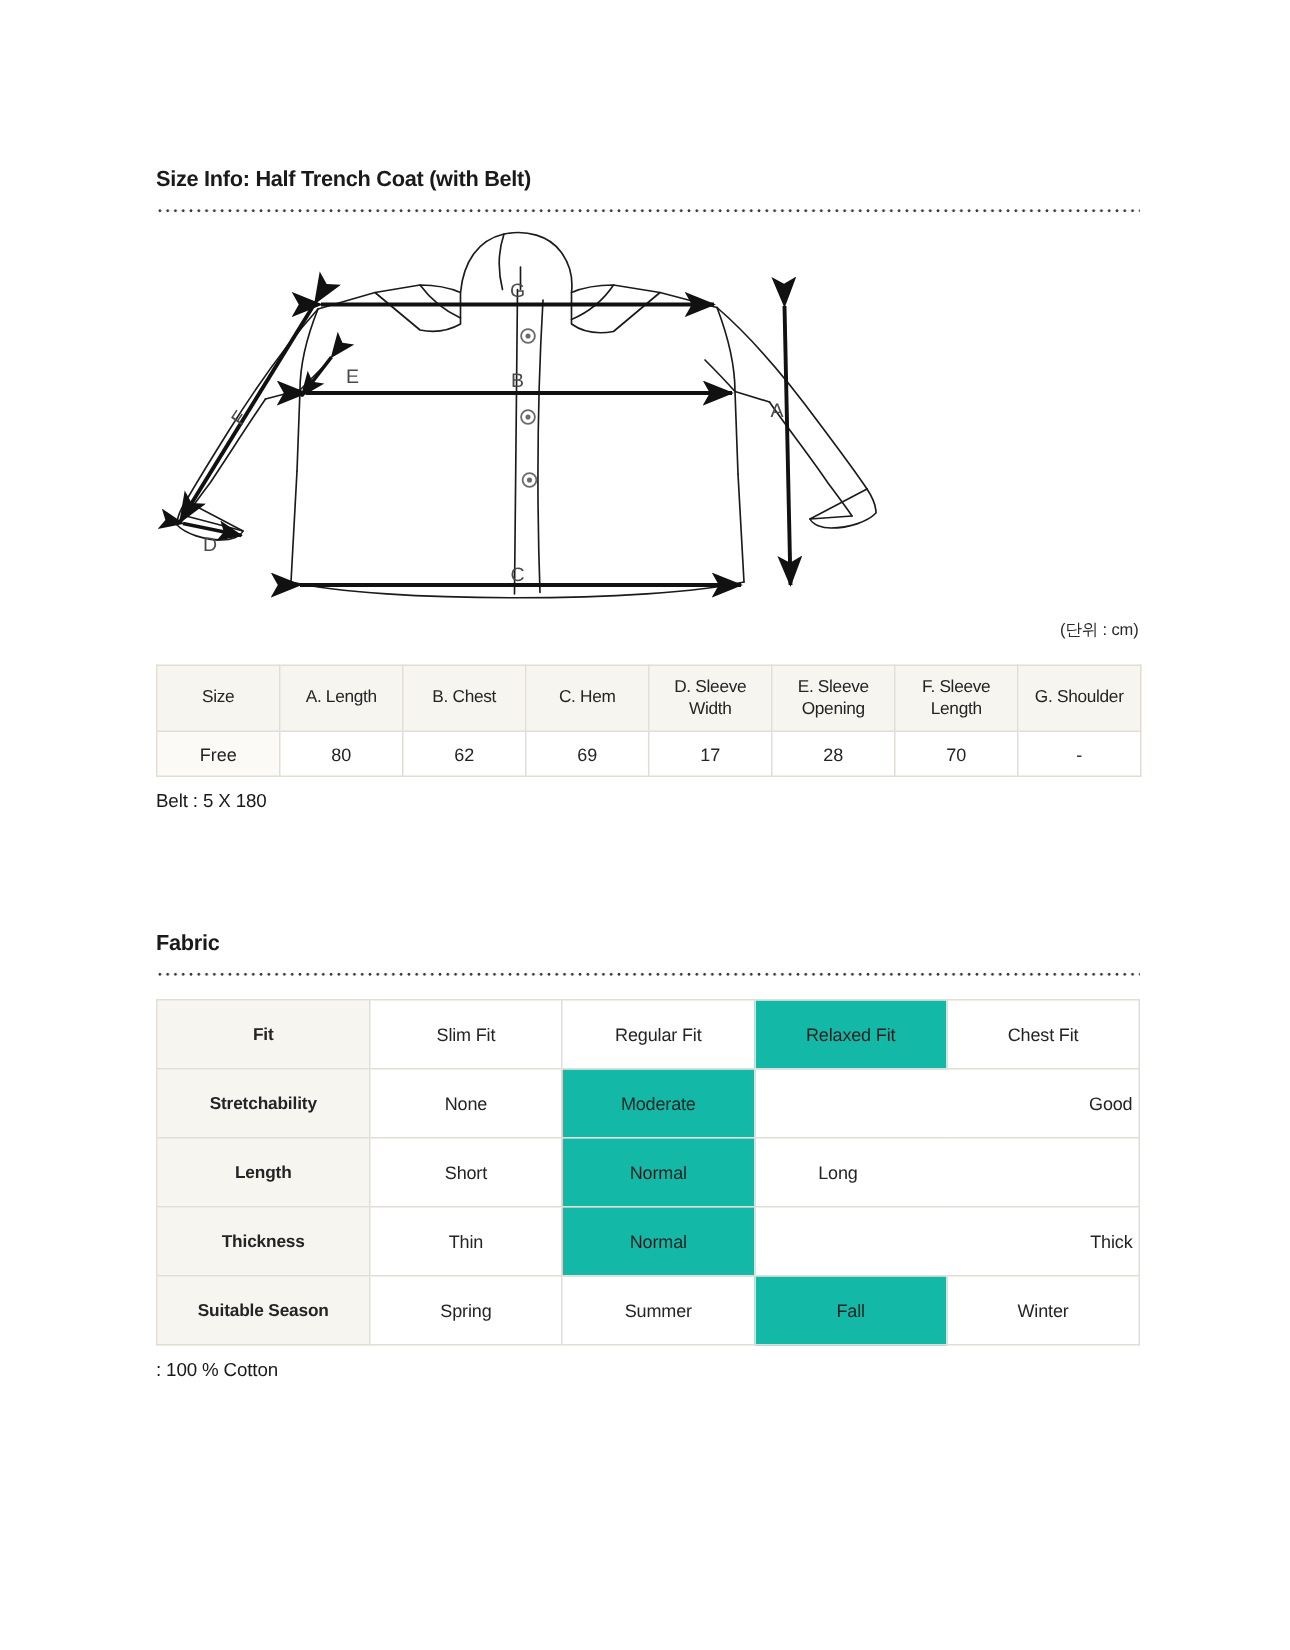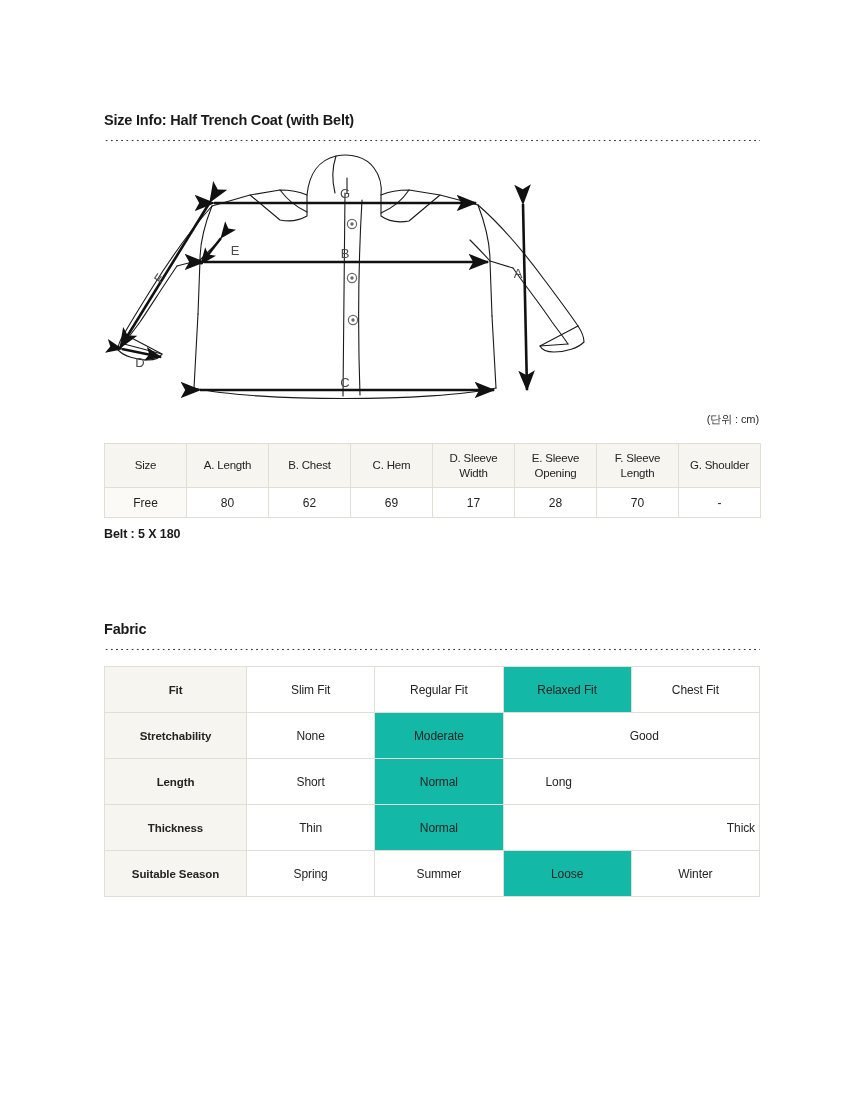--- a/index.html
+++ b/index.html
@@ -95,21 +95,20 @@
   }
   .size-table td.rowlabel {
     background: #fbfaf7;
   }
 
   .belt-note {
     font-size: 12.5px;
     color: #1a1a1a;
     margin-top: 9px;
     letter-spacing: -0.1px;
-    font-weight: bold;
   }
 
   
   .fabric-section { margin-top: 80px; }
   .fabric-table { margin-top: 15px; }
   .fabric-table td {
     height: 46px;
     font-size: 12px;
     padding: 2px 4px;
     letter-spacing: -0.1px;
@@ -308,39 +307,40 @@
             <td class="flabel" style="width: 142px;">Fit</td>
             <td class="opt">Slim Fit</td>
             <td class="opt">Regular Fit</td>
             <td class="opt sel">Relaxed Fit</td>
             <td class="opt">Chest Fit</td>
           </tr>
           <tr>
             <td class="flabel" style="width: 142px;">Stretchability</td>
             <td class="opt">None</td>
             <td class="opt sel">Moderate</td>
-            <td class="opt blank" colspan="2" style="text-align: center; padding-left: 30px;">Good</td>
+            <td class="opt blank" colspan="2" style="text-align: right; padding-left: 30px;">Good</td>
           </tr>
           <tr>
             <td class="flabel" style="width: 142px;">Length</td>
             <td class="opt">Short</td>
             <td class="opt sel">Normal</td>
             <td class="opt blank" colspan="2" style="text-align: left; padding-left: 42px;">Long</td>
           </tr>
           <tr>
             <td class="flabel" style="width: 142px;">Thickness</td>
             <td class="opt">Thin</td>
             <td class="opt sel">Normal</td>
             <td class="opt blank" colspan="2" style="text-align: right; padding-left: 54px;">Thick</td>
           </tr>
           <tr>
             <td class="flabel" style="width: 142px;">Suitable Season</td>
             <td class="opt">Spring</td>
             <td class="opt">Summer</td>
-            <td class="opt sel">Loose</td>
+            <td class="opt sel">Fall</td>
             <td class="opt">Winter</td>
           </tr>
         </tbody>
     </table>
 
+    <div class="material-note">: 100 % Cotton</div>
   </div>
 
 </div>
 
 </body></html>

